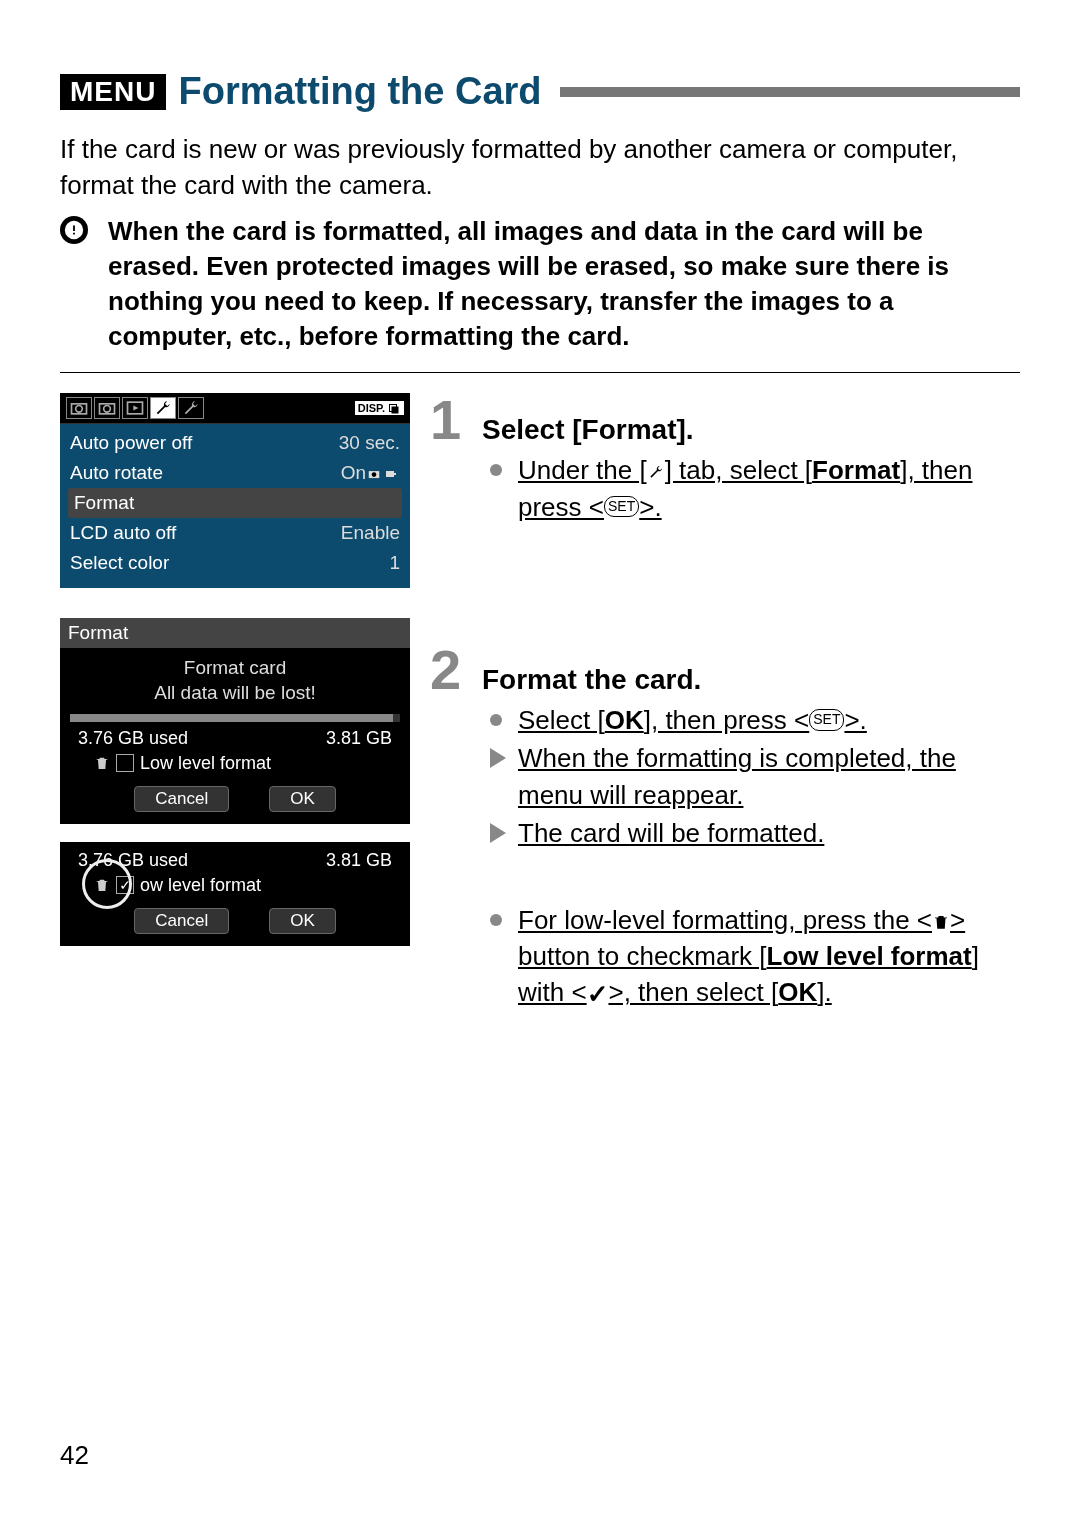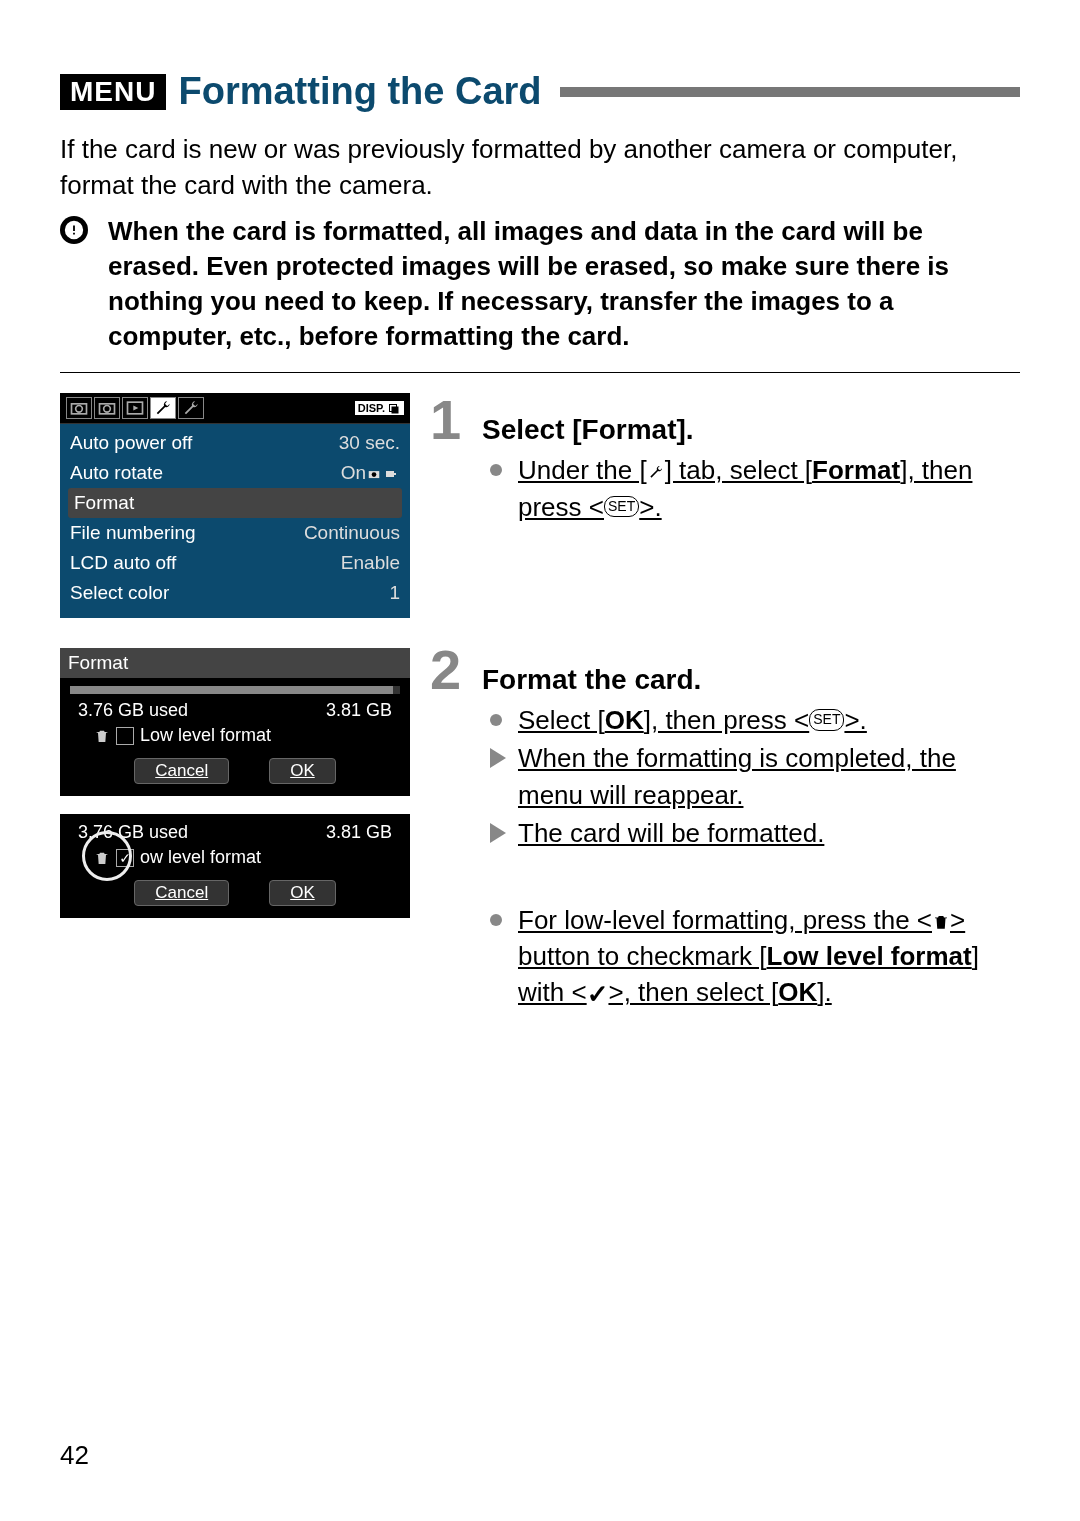--- a/index.html
+++ b/index.html
@@ -196,21 +196,20 @@
       align-items: center;
       justify-content: center;
       font-size: 14px;
       color: #fff;
     }
     .dlg-buttons {
       display: flex;
       justify-content: center;
       gap: 40px;
       padding: 4px 0;
-      text-decoration: underline;
     }
     .dlg-btn {
       background: #333;
       border: 1px solid #666;
       border-radius: 4px;
       padding: 2px 20px;
       color: #fff;
       font-size: 17px;
     }
     .format-dialog-2 {
@@ -395,36 +394,36 @@
                 <circle cx="12" cy="13" r="4" fill="#000"></circle>
               </svg><svg class="inline-icon" width="18" height="12" viewBox="0 0 24 24">
                 <rect x="2" y="6" width="16" height="12" fill="#ddd"></rect>
                 <rect x="18" y="10" width="4" height="4" fill="#ddd"></rect>
               </svg></span>
           </div>
         <div class="menu-item selected">
             <span class="menu-label">Format</span>
           </div>
         <div class="menu-item">
-            <span class="menu-label">File numbering</span>
-            <span class="menu-value">Continuous</span>
-          </div>
-        <div class="menu-item">
             <span class="menu-label">LCD auto off</span>
             <span class="menu-value">Enable</span>
           </div>
         <div class="menu-item">
             <span class="menu-label">Select color</span>
             <span class="menu-value">1</span>
           </div>
       </div>
     </div>
 
     <div class="format-dialog">
       <div class="dlg-header">Format</div>
+      <div class="dlg-center">
+        <div>Format card</div>
+        <div>All data will be lost!</div>
+      </div>
       <div class="progress-bar-row">
         <div class="progress-track">
             <div class="progress-fill" style="width:98%"></div>
           </div>
       </div>
       <div class="usage-row">
         <span>3.76 GB used</span>
           <span>3.81 GB</span>
       </div>
       <div class="llf-row">

